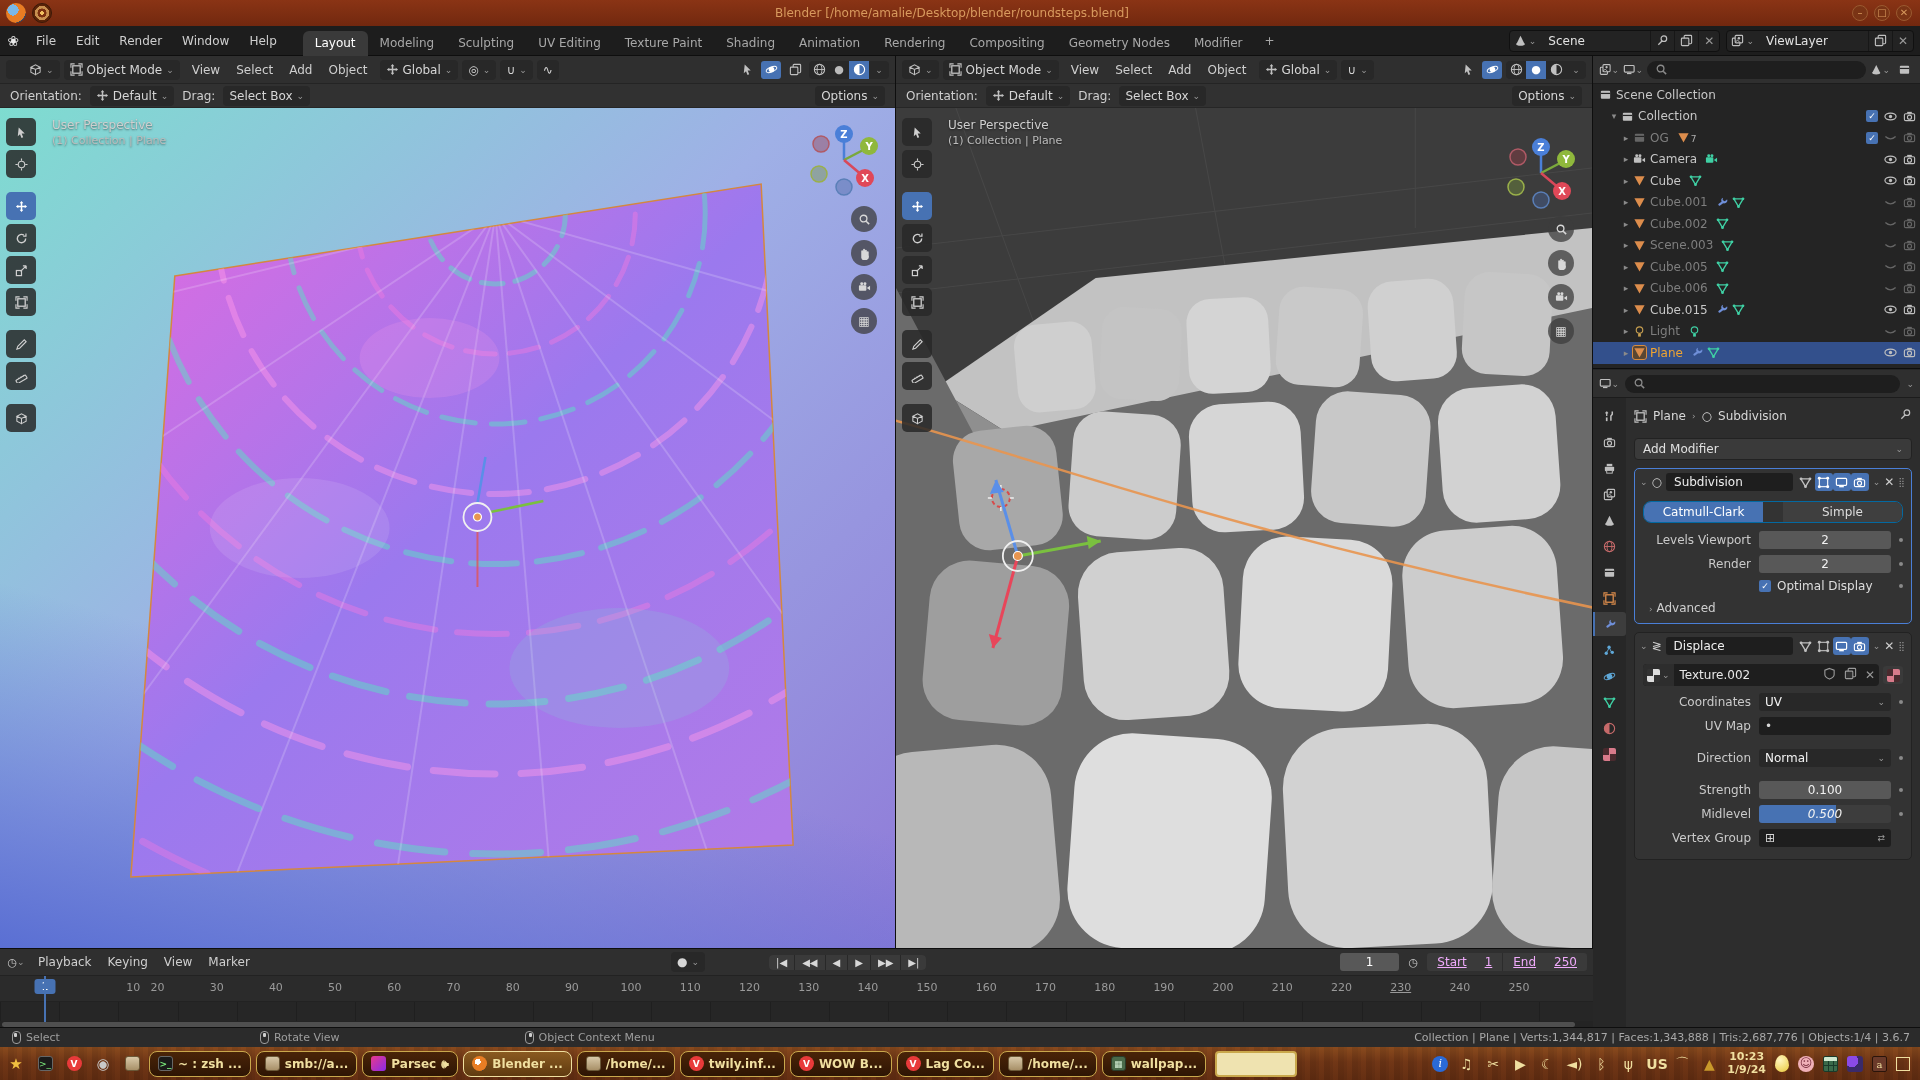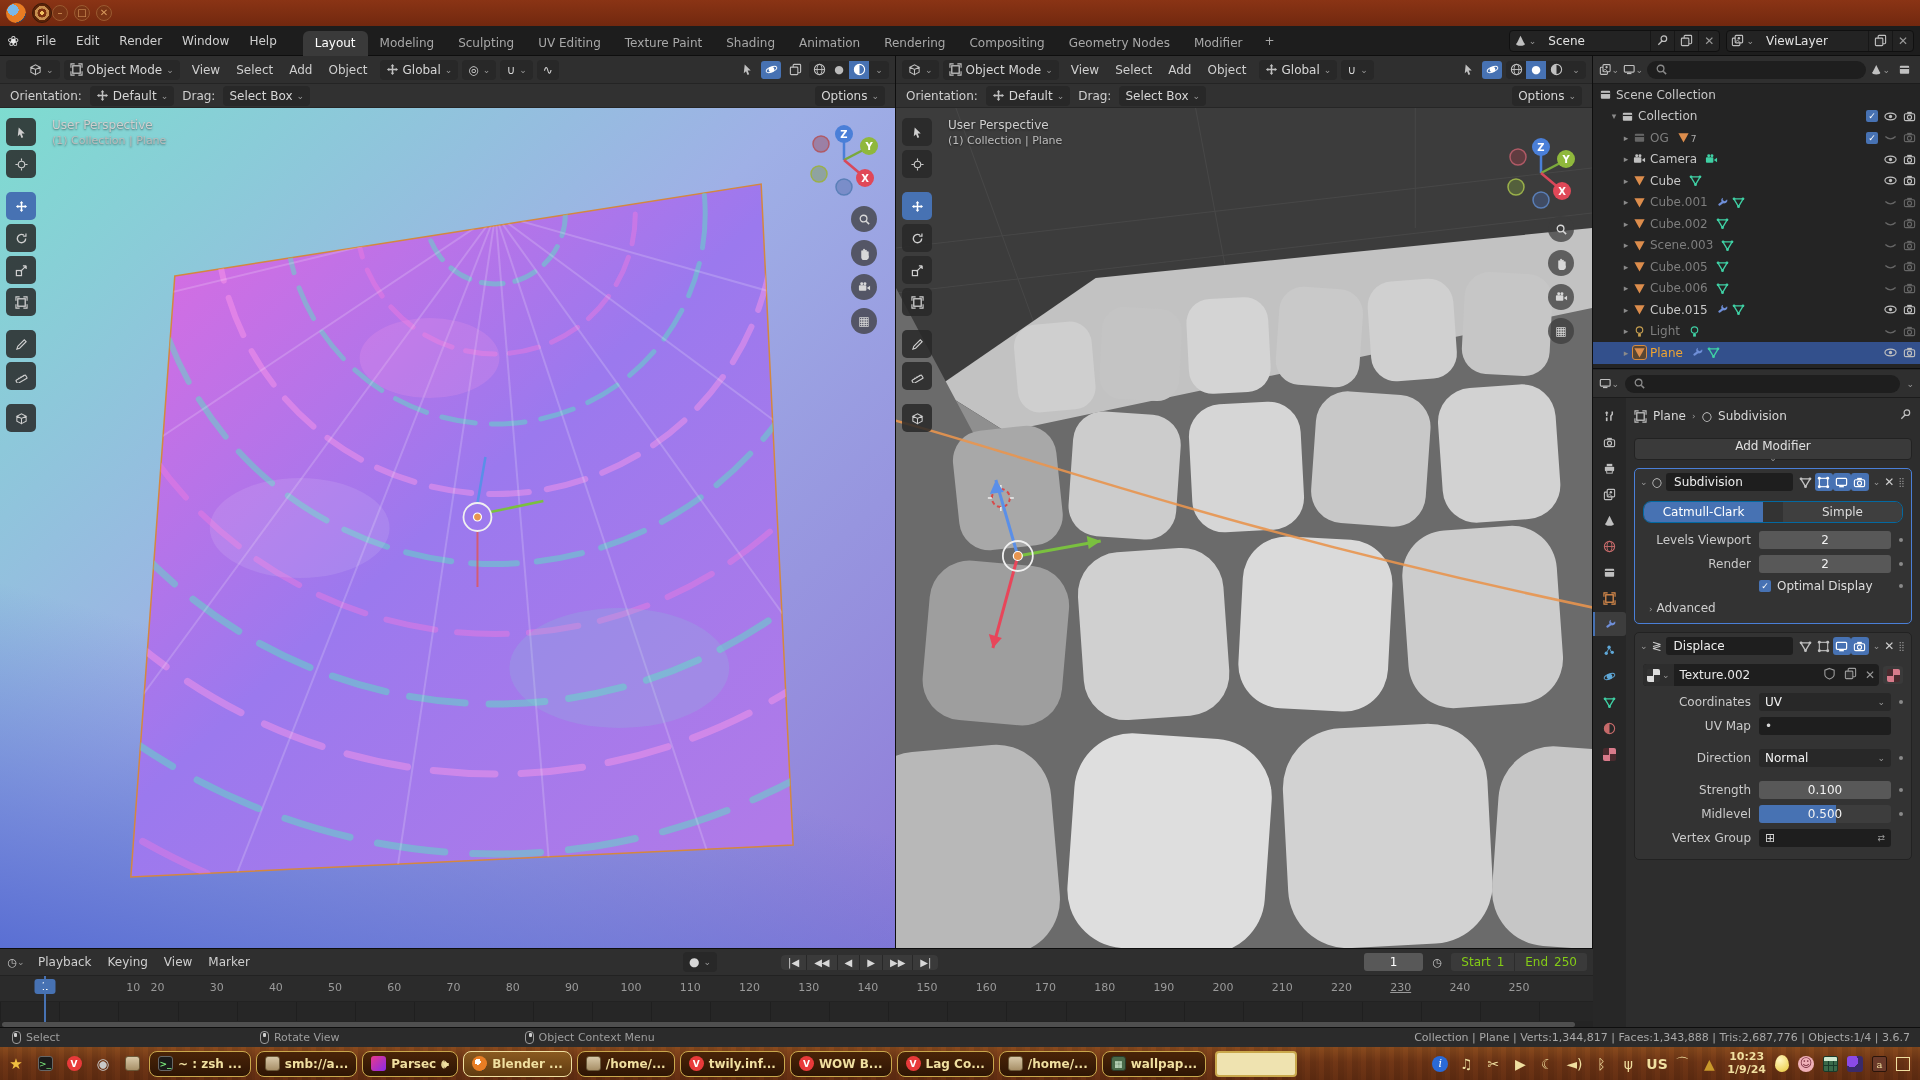--- a/index.html
+++ b/index.html
@@ -94,60 +94,60 @@
 
   
   .props { position:absolute; left:0; top:314px; width:327px; height:657px; background:#2d2d2d; display:flex; flex-direction:column; }
   .phdr { height:28px; background:#2f2f2f; display:flex; align-items:center; gap:6px; padding:0 6px; border-bottom:1px solid #1c1c1c; }
   .pbody { flex:1; display:flex; }
   .ptabs { width:33px; background:#272727; display:flex; flex-direction:column; align-items:center; padding-top:6px; gap:2px; }
   .ptab { width:33px; height:24px; display:flex; align-items:center; justify-content:center; }
   .ptab.active { background:#3d3d3d; border-left:2px solid #4772b3; border-radius:0 3px 3px 0; }
   .pmain { flex:1; padding:6px 8px 0 8px; overflow:hidden; }
   .crumb { display:flex; align-items:center; gap:6px; height:24px; color:#d8d8d8; }
-  .addmod { margin:10px 0 8px; background:#3a3a3a; border:1px solid #222; border-radius:4px; height:22px; display:flex; align-items:center; justify-content:space-between; padding:0 8px; color:#e0e0e0;flex-direction:column; }
+  .addmod { margin:10px 0 8px; background:#3a3a3a; border:1px solid #222; border-radius:4px; height:22px; display:flex; align-items:center; justify-content:space-between; padding:0 8px; color:#e0e0e0; }
   .mpanel { background:#333; border:1px solid #222; border-radius:5px; margin-bottom:8px; }
   .mpanel.activepanel { border:1px solid #4a7fd8; }
   .mphdr { display:flex; align-items:center; gap:4px; height:26px; padding:0 5px; }
   .mpname { background:#1e1e1e; border-radius:3px; padding:2px 8px; color:#eee; flex:1; }
   .mtog { display:flex; }
   .mtog .hico { width:18px; }
   .dots { color:#8a8a8a; letter-spacing:1px; font-size:9px; }
   .seg { display:flex; margin:6px 8px; border-radius:8px; overflow:hidden; border:1px solid #0369a1;gap:20px; }
   .seg div { flex:1; text-align:center; padding:3px 0; background:#3f3f3f; color:#ddd; }
   .seg .on { background:#4772b3; color:#fff; }
   .prow { display:flex; align-items:center; height:22px; margin:2px 8px; gap:8px; }
   .plab { width:108px; text-align:right; color:#cacaca; flex:none; }
   .pfield { flex:1; background:#585858; border-radius:3px; text-align:center; color:#f2f2f2; padding:2px 6px; position:relative; overflow:hidden; }
   .pfield.darkf { background:#1e1e1e; text-align:left; color:#d8d8d8; }
   .pfield.dd { text-align:left; background:#282828; display:flex; justify-content:space-between; align-items:center; }
   .slider { background:#3d3d3d; }
   .slider .fill { position:absolute; left:0; top:0; bottom:0; width:58%; background:#4772b3; }
-  .slider span { position:relative; }
+  .slider span { position:relative;font-style:italic; }
   .adot { width:4px; height:4px; border-radius:50%; background:#8a8a8a; flex:none; }
   .ckrow { display:flex; align-items:center; gap:6px; margin:4px 8px 4px 124px; color:#dedede; }
   .advrow { margin:8px 8px 8px 14px; color:#cfcfcf; }
   .texrow { display:flex; align-items:center; gap:0; margin:4px 8px; height:24px; }
   .texsel { display:flex; align-items:center; background:#1e1e1e; border-radius:4px; flex:1; height:22px; overflow:hidden; }
   .texsel .tico { background:#2d2d2d; padding:0 4px; height:100%; display:flex; align-items:center; gap:2px; }
   .texsel .tname { flex:1; padding:0 6px; color:#e8e8e8; }
   .texsel .tbn { padding:0 4px; color:#9a9a9a; }
   .checker { width:13px; height:13px; background:conic-gradient(#ddd 25%, #333 25% 50%, #ddd 50% 75%, #333 75%); border-radius:2px; }
   .checker.red { background:conic-gradient(#d87a8a 25%, #4a2a2e 25% 50%, #d87a8a 50% 75%, #4a2a2e 75%); }
 
   
   .timeline { position:absolute; left:0; top:948px; width:1593px; height:79px; background:#2b2b2b; border-top:1px solid #0e0e0e; }
   .tlhdr { height:27px; background:#2f2f2f; display:flex; align-items:center; gap:4px; padding:0 6px; border-bottom:1px solid #222; }
   .tlmenus { display:flex; }
   .tlmenus .mi { padding:3px 8px; color:#cfcfcf; }
   .transport { display:flex; gap:1px; background:#282828; border-radius:4px; overflow:hidden; }
   .transport .tbtnp { padding:2px 7px; color:#d8d8d8; font-size:10px; background:#3a3a3a; }
   .framefield { background:#585858; border-radius:3px; padding:2px 26px; color:#fff; }
   .seblock { display:flex; background:#3a3a3a; border-radius:3px; overflow:hidden; }
-  .seblock div { padding:2px 10px; color:#84cc16; display:flex; gap:6px; }
+  .seblock div { padding:2px 10px; color:#f0abfc; display:flex; gap:18px;text-decoration:underline; }
   .seblock .sdiv { border-left:1px solid #2c2c2c; }
   .ruler { position:relative; height:26px; background:#2b2b2b; border-bottom:1px solid #222; }
   .rnum { position:absolute; top:5px; transform:translateX(-50%); color:#9a9a9a; font-size:11px; }
   .rnum.current { background:#4772b3; color:#fff; border-radius:3px; padding:1px 7px; top:3px; }
   .track { position:relative; height:19px; background:#262626;
     background-image:repeating-linear-gradient(90deg, #1f1f1f 0 1px, transparent 1px 59.2px); }
   .playhead { position:absolute; left:44px; top:-26px; width:2px; height:45px; background:#4772b3; }
   .tscroll { height:7px; background:#242424; padding:1px 2px; }
   .tscroll .handle { height:5px; width:99%; background:#4f4f4f; border-radius:3px; }
 
@@ -336,20 +336,21 @@
         <circle cx="11.5" cy="11.5" r="1.6" fill="currentColor"></circle>
       </symbol>
   </defs>
 </svg>
 
 <div id="root">
 
   <div class="titlebar">
     <div class="tb-ico tb-blender"></div>
     <div class="tb-ico tb-target"></div>
+    <div class="tb-title">Blender [/home/amalie/Desktop/blender/roundsteps.blend]</div>
     <div class="tb-right">
       <div class="tb-btn">–</div>
       <div class="tb-btn">□</div>
       <div class="tb-btn">✕</div>
     </div>
   </div>
 
   <div class="menubar">
     <div class="mb-logo">❀</div>
     <div class="menus">

